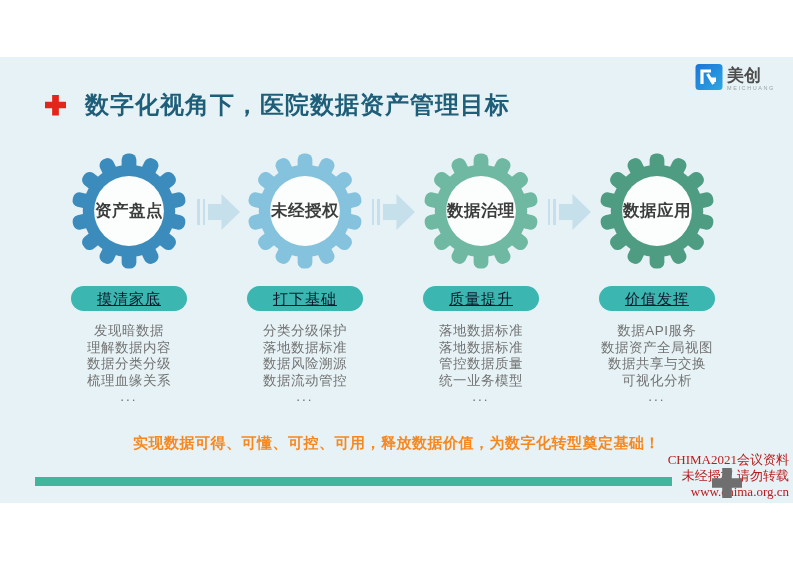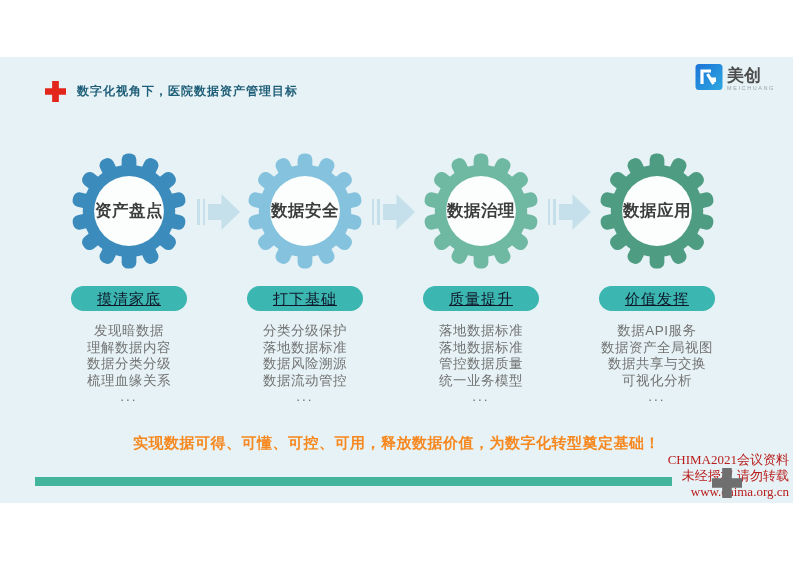--- a/index.html
+++ b/index.html
@@ -4,21 +4,21 @@
 <style>
   html,body{margin:0;padding:0;background:#ffffff;}
   .page{position:relative;width:793px;height:561px;background:#ffffff;overflow:hidden;
         font-family:"Liberation Sans","DejaVu Sans",sans-serif;}
   .slide{position:absolute;left:0;top:57px;width:793px;height:446px;background:#e6f2f5;}
 
   
   .title-row{position:absolute;left:45px;top:24px;display:flex;align-items:center;gap:11px;}
   .cross{width:21px;height:21px;background:#e3261b;flex:0 0 auto;
          clip-path:polygon(34% 0,66% 0,66% 34%,100% 34%,100% 66%,66% 66%,66% 100%,34% 100%,34% 66%,0 66%,0 34%,34% 34%);}
-  .title{margin:0;font-size:12px;font-weight:bold;letter-spacing:1px;}
+  .title{margin:8px;font-size:24px;font-weight:bold;letter-spacing:1px;}
 
   
   .logo{position:absolute;right:18px;top:6px;display:flex;align-items:flex-end;gap:4px;padding-left:16px;}
   .logo-text .nm{font-size:17px;font-weight:bold;color:#4d4d4d;line-height:18px;}
   .logo-text .sub{font-size:5.5px;color:#9aa5ab;letter-spacing:1.6px;line-height:6px;}
 
   
   .col{position:absolute;top:95px;width:176px;text-align:center;}
   .col.c0{left:41px;} .col.c1{left:217px;} .col.c2{left:393px;} .col.c3{left:569px;}
   .gearwrap{position:relative;width:118px;height:118px;margin:0 auto;}
@@ -127,21 +127,21 @@
             <rect x="52.5" y="1.5" width="15" height="22" rx="6.5" fill="#84c2dd" transform="rotate(180 60 60)"></rect>
             <rect x="52.5" y="1.5" width="15" height="22" rx="6.5" fill="#84c2dd" transform="rotate(205.71428571428572 60 60)"></rect>
             <rect x="52.5" y="1.5" width="15" height="22" rx="6.5" fill="#84c2dd" transform="rotate(231.42857142857142 60 60)"></rect>
             <rect x="52.5" y="1.5" width="15" height="22" rx="6.5" fill="#84c2dd" transform="rotate(257.14285714285717 60 60)"></rect>
             <rect x="52.5" y="1.5" width="15" height="22" rx="6.5" fill="#84c2dd" transform="rotate(282.85714285714283 60 60)"></rect>
             <rect x="52.5" y="1.5" width="15" height="22" rx="6.5" fill="#84c2dd" transform="rotate(308.57142857142856 60 60)"></rect>
             <rect x="52.5" y="1.5" width="15" height="22" rx="6.5" fill="#84c2dd" transform="rotate(334.2857142857143 60 60)"></rect>
             <circle cx="60" cy="60" r="47" fill="#84c2dd"></circle>
             <circle cx="60" cy="60" r="35.5" fill="#fcfefe"></circle>
           </svg>
-        <div class="gear-label">数据安全</div>
+        <div class="gear-label">未经授权</div>
       </div>
       <div class="pill" style="background: rgb(59, 182, 176);">打下基础</div>
       <div class="points">
         <div>分类分级保护</div>
         <div>落地数据标准</div>
         <div>数据风险溯源</div>
         <div>数据流动管控</div>
         <div class="dots">...</div>
       </div>
     </div>

